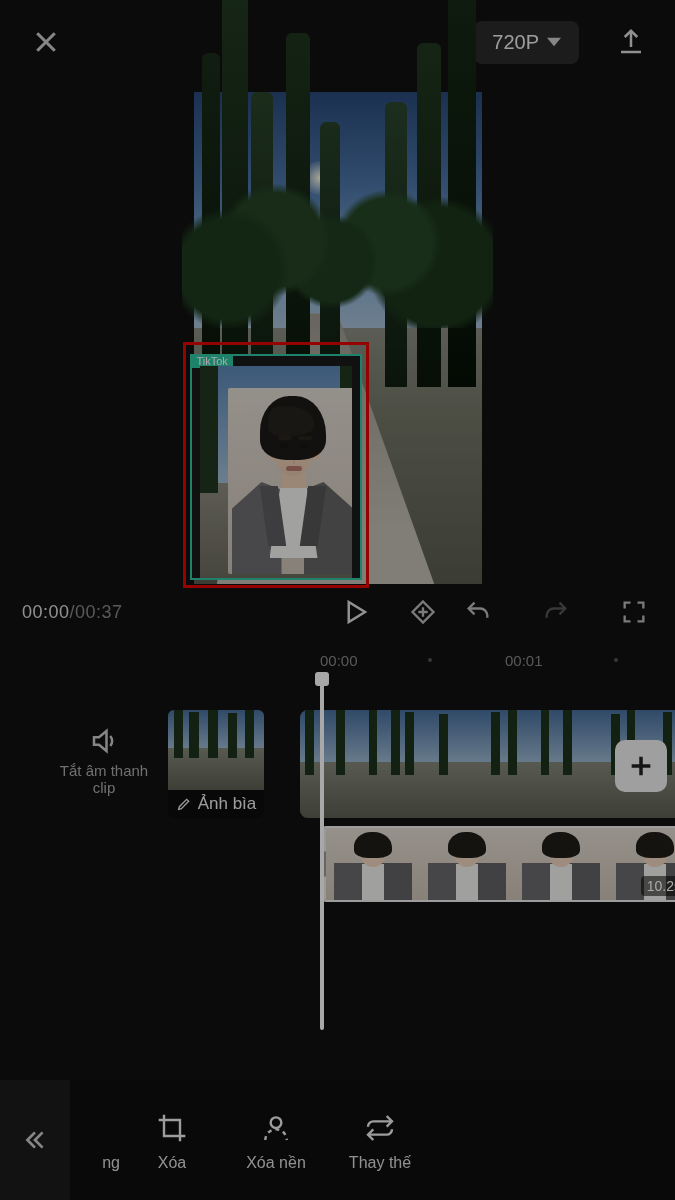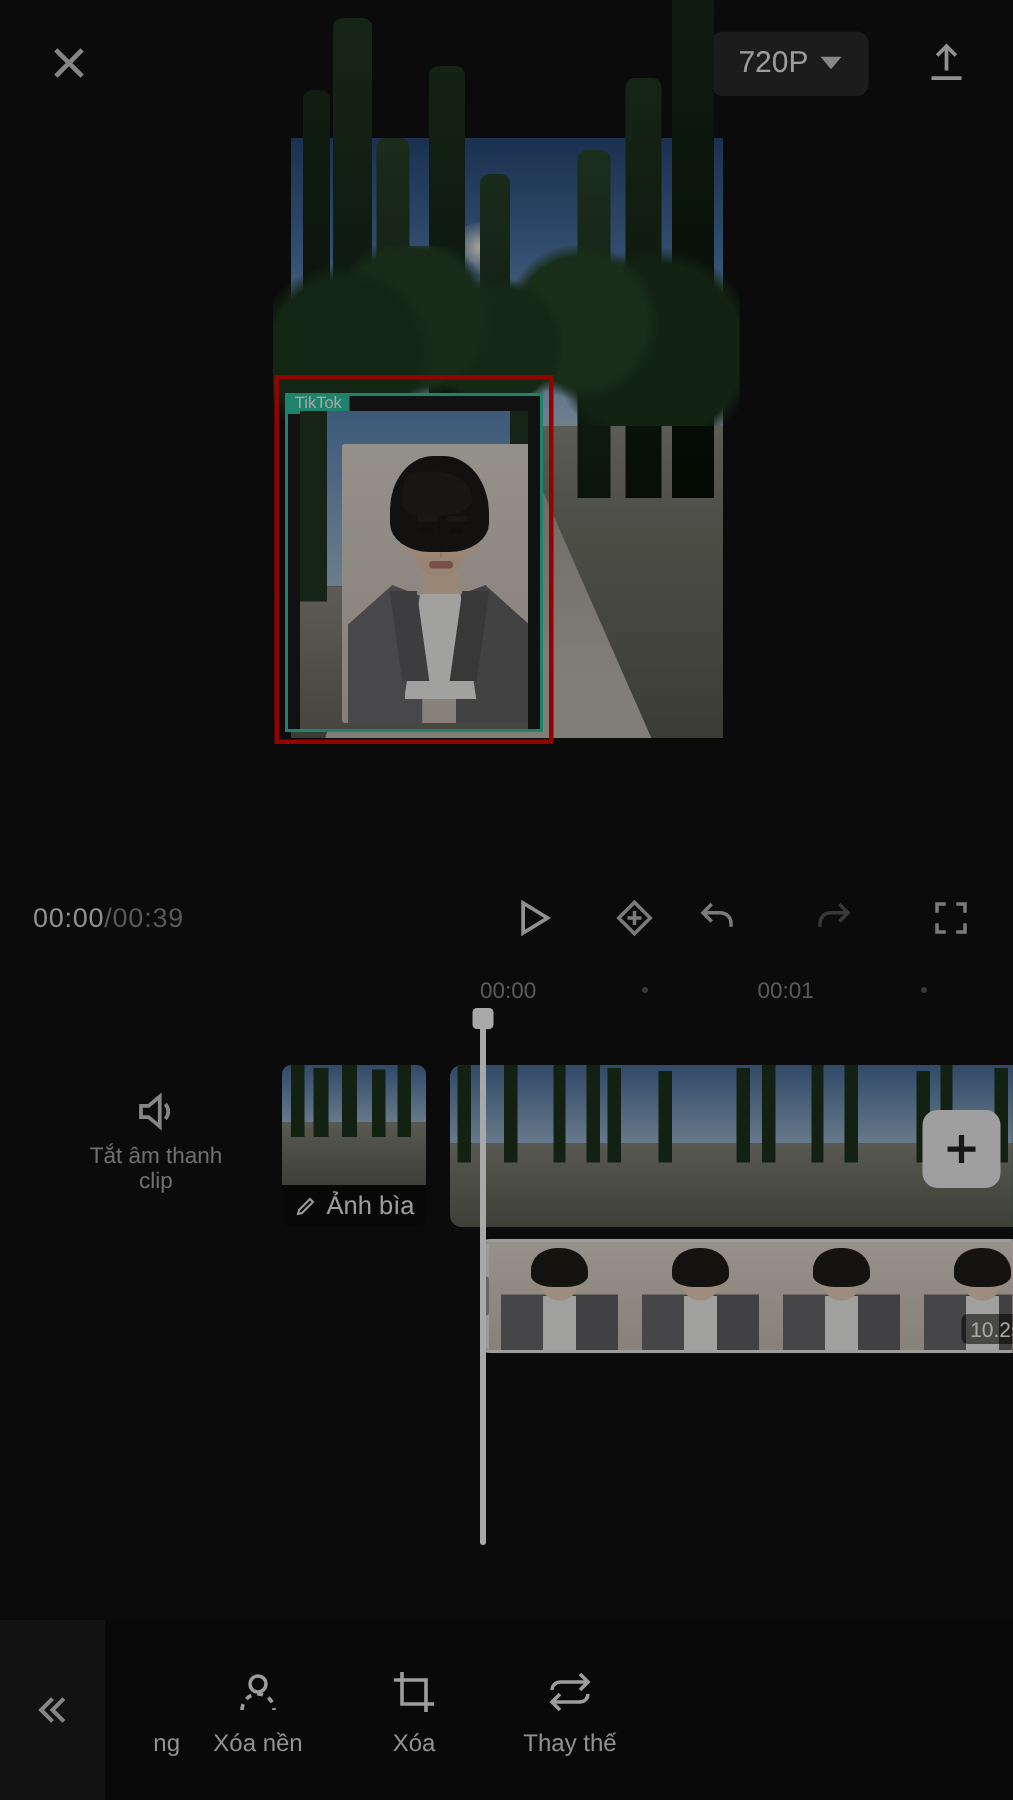--- a/index.html
+++ b/index.html
@@ -47,21 +47,21 @@
     top: 84px;
     height: 500px;
     display: flex;
     align-items: flex-start;
     justify-content: center;
     padding-top: 8px;
   }
   .canvas {
     position: relative;
     width: 288px;
-    height: 400px;
+    height: 492px;
     background: #000;
     overflow: visible;
   }
   .bg-scene { position: absolute; inset: 0; }
   .sky { position: absolute; top:0; left:0; right:0; height: 48%;
          background: linear-gradient(180deg,#2a4a7a 0%, #4d76a8 40%, #7ea7cf 70%, #a8c1d8 100%); }
   .sun { position:absolute; top:14%; left:38%; width:34px; height:34px; border-radius:50%;
          background: radial-gradient(circle,#fffde8 0%, rgba(255,255,240,0.2) 60%, transparent 80%); }
   .ground { position:absolute; left:0; right:0; bottom:0; height:52%;
             background: linear-gradient(180deg,#8a8d82 0%, #747768 35%, #5a5d50 100%); }
@@ -193,21 +193,21 @@
     position:absolute; left:0; right:0; top: 686px; height: 300px;
   }
   .mute-block {
     position:absolute; left: 50px; top: 40px; width: 108px;
     text-align:center; color:#aaa; font-size:15px;
   }
   .mute-block .ic { width:100%; display:flex; justify-content:center; margin-bottom:6px;}
   .mute-block svg { width:30px; height:30px; stroke:#ccc; stroke-width:2; fill:none; }
 
   .cover-block {
-    position:absolute; left: 188px; top: 24px; width: 96px; height: 108px;
+    position:absolute; left: 168px; top: 24px; width: 96px; height: 108px;
     background:#1e1e1e; border-radius:6px; overflow:hidden;
     display:flex; flex-direction:column;
   }
   .cover-thumb { flex:1; position:relative; background:#333; }
   .cover-thumb .mini-scene{position:absolute; inset:0;}
   .cover-label {
     background: rgba(0,0,0,0.55); color:#eee; font-size:17px;
     text-align:center; padding: 4px 0;
     display:flex; align-items:center; justify-content:center; gap:6px;
   }
@@ -372,21 +372,21 @@
         </div>
       </div>
     </div>
 
     <div class="red-highlight"></div>
   </div>
 </div>
 
 <div class="pb-row">
   <span class="time-label">
-    <span class="time-cur">00:00</span>/<span>00:39</span>
+    <span class="time-cur">00:00</span>/<span>00:37</span>
   </span>
 
   <div class="pb-btn pb-play">
     <svg viewBox="0 0 24 24">
         <path d="M7 4 L20 12 L7 20 Z"></path>
       </svg>
   </div>
   <div class="pb-btn pb-fx">
     <svg viewBox="0 0 24 24">
       <path d="M12 3 L21 12 L12 21 L3 12 Z"></path>
@@ -565,35 +565,35 @@
   </div>
   <div class="tool-strip">
     <div class="tool partial-left">
       <div class="ic"></div>
       <div>ng</div>
     </div>
 
     <div class="tool">
       <div class="ic">
           <svg viewBox="0 0 24 24">
+            <path d="M6 2 V18 H22"></path>
+            <path d="M2 6 H18 V22"></path>
+          </svg>
+        </div>
+      <div>Xóa</div>
+    </div>
+
+    <div class="tool">
+      <div class="ic">
+          <svg viewBox="0 0 24 24">
             <circle cx="12" cy="8" r="4"></circle>
             <path d="M4 21 a8 8 0 0 1 16 0" stroke-dasharray="3 3"></path>
           </svg>
         </div>
       <div>Xóa nền</div>
-    </div>
-
-    <div class="tool">
-      <div class="ic">
-          <svg viewBox="0 0 24 24">
-            <path d="M6 2 V18 H22"></path>
-            <path d="M2 6 H18 V22"></path>
-          </svg>
-        </div>
-      <div>Xóa</div>
     </div>
 
     <div class="tool">
       <div class="ic">
           <svg viewBox="0 0 24 24">
             <path d="M17 3 L21 7 L17 11"></path>
             <path d="M21 7 H7 a4 4 0 0 0 -4 4"></path>
             <path d="M7 21 L3 17 L7 13"></path>
             <path d="M3 17 H17 a4 4 0 0 0 4 -4"></path>
           </svg>

